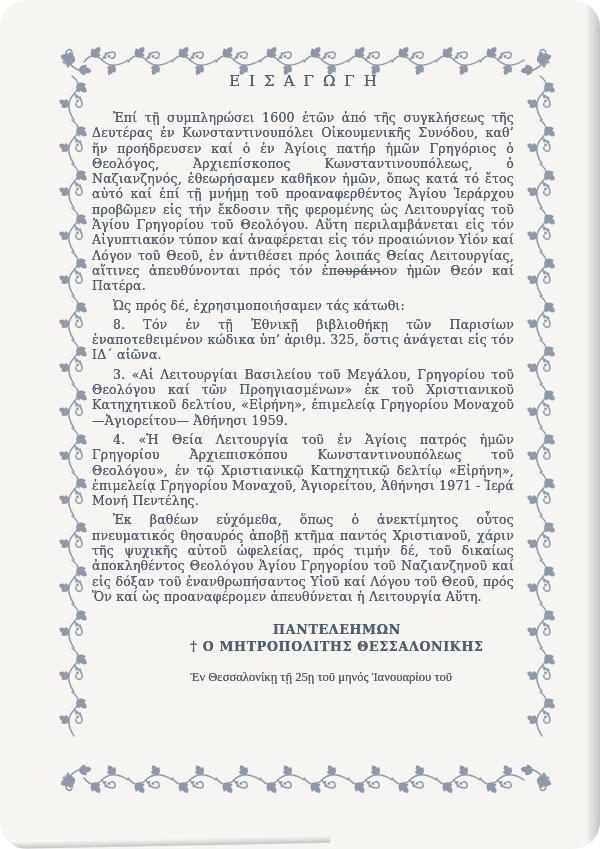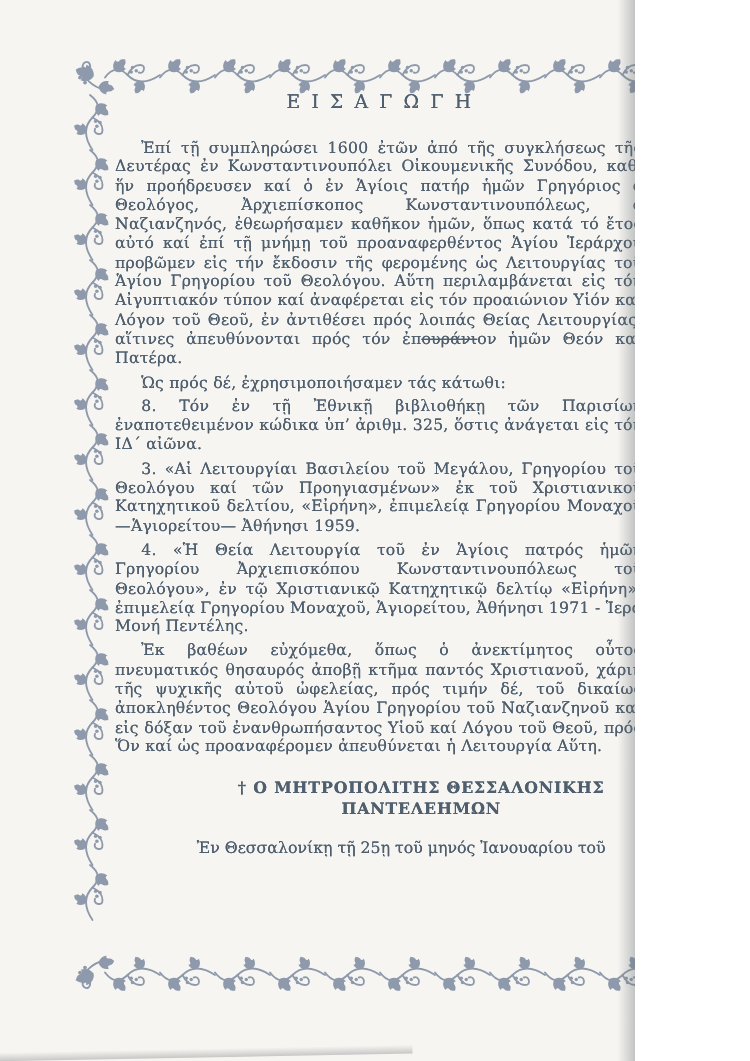--- a/index.html
+++ b/index.html
@@ -4,24 +4,25 @@
 <style>
   :root{
     --paper:#f6f5f2;
     --ink:#4f5f6e;
     --ornament:#8e9aab;
   }
   *{box-sizing:border-box;}
   html,body{margin:0;padding:0;}
   body{width:600px;height:849px;background:#ffffff;}
   .page{
-    position:relative;width:508px;height:849px;overflow:hidden;
+    position:relative;width:600px;height:849px;overflow:hidden;
     background:var(--paper);
     color:var(--ink);
     font-family:"DejaVu Serif","Liberation Serif",serif;
+    border-radius:27px;
   }
   #vine-frame{position:absolute;left:0;top:0;pointer-events:none;}
   #vine-frame .st{fill:none;stroke:var(--ornament);stroke-width:1.5;stroke-linecap:round;}
   #vine-frame .fl{fill:var(--ornament);}
   .content{
     position:absolute;left:88px;top:72px;width:430px;
     text-shadow:0 0 .4px currentColor;
   }
   .title{
     font-size:15px;font-weight:normal;text-align:center;
@@ -34,20 +35,21 @@
   .struck{text-decoration:line-through;text-decoration-thickness:1.2px;}
   .signature{
     margin-top:17px;text-align:center;font-weight:bold;
     font-size:12.6px;line-height:17px;letter-spacing:.7px;
     transform:translateX(34px);
   }
   .dateline{
     margin-top:14px;text-align:center;
     font-size:12.6px;line-height:17px;
     transform:translateX(18px);
+    font-family:Liberation Serif, serif;
   }
   .scan-right{
     position:absolute;right:0;top:0;bottom:0;width:14px;
     background:linear-gradient(to right, rgba(110,115,120,0), rgba(110,115,120,.38));
   }
   .scan-bottom{
     position:absolute;left:-10px;bottom:3px;width:340px;height:7px;
     background:linear-gradient(to bottom, rgba(90,92,95,0), rgba(90,92,95,.30));
     transform:rotate(-1.1deg);
   }
@@ -140,22 +142,22 @@
 
     <p class="para">Ὡς πρός δέ, ἐχρησιμοποιήσαμεν τάς κάτωθι:</p>
 
     <p class="para">8. Τόν ἐν τῇ Ἐθνικῇ βιβλιοθήκῃ τῶν Παρισίων ἐναποτεθειμένον κώδικα ὑπ’ ἀριθμ. 325, ὅστις ἀνάγεται εἰς τόν ΙΔ΄ αἰῶνα.</p>
     <p class="para">3. «Αἱ Λειτουργίαι Βασιλείου τοῦ Μεγάλου, Γρηγορίου τοῦ Θεολόγου καί τῶν Προηγιασμένων» ἐκ τοῦ Χριστιανικοῦ Κατηχητικοῦ δελτίου, «Εἰρήνη», ἐπιμελείᾳ Γρηγορίου Μοναχοῦ —Ἁγιορείτου— Ἀθήνησι 1959.</p>
     <p class="para">4. «Ἡ Θεία Λειτουργία τοῦ ἐν Ἁγίοις πατρός ἡμῶν Γρηγορίου Ἀρχιεπισκόπου Κωνσταντινουπόλεως τοῦ Θεολόγου», ἐν τῷ Χριστιανικῷ Κατηχητικῷ δελτίῳ «Εἰρήνη», ἐπιμελείᾳ Γρηγορίου Μοναχοῦ, Ἁγιορείτου, Ἀθήνησι 1971 - Ἱερά Μονή Πεντέλης.</p>
 
     <p class="para">Ἐκ βαθέων εὐχόμεθα, ὅπως ὁ ἀνεκτίμητος οὗτος πνευματικός θησαυρός ἀποβῇ κτῆμα παντός Χριστιανοῦ, χάριν τῆς ψυχικῆς αὐτοῦ ὠφελείας, πρός τιμήν δέ, τοῦ δικαίως ἀποκληθέντος Θεολόγου Ἁγίου Γρηγορίου τοῦ Ναζιανζηνοῦ καί εἰς δόξαν τοῦ ἐνανθρωπήσαντος Υἱοῦ καί Λόγου τοῦ Θεοῦ, πρός Ὅν καί ὡς προαναφέρομεν ἀπευθύνεται ἡ Λειτουργία Αὕτη.</p>
 
     <div class="signature">
+      <div>ΠΑΝΤΕΛΕΗΜΩΝ</div>
       <div>† Ο ΜΗΤΡΟΠΟΛΙΤΗΣ ΘΕΣΣΑΛΟΝΙΚΗΣ</div>
-      <div>ΠΑΝΤΕΛΕΗΜΩΝ</div>
     </div>
 
     <div class="dateline">
       <div>Ἐν Θεσσαλονίκῃ τῇ 25ῃ τοῦ μηνός Ἰανουαρίου τοῦ</div>
     </div>
   </div>
 
   <div class="scan-right"></div>
   <div class="scan-bottom"></div>
 </div>

